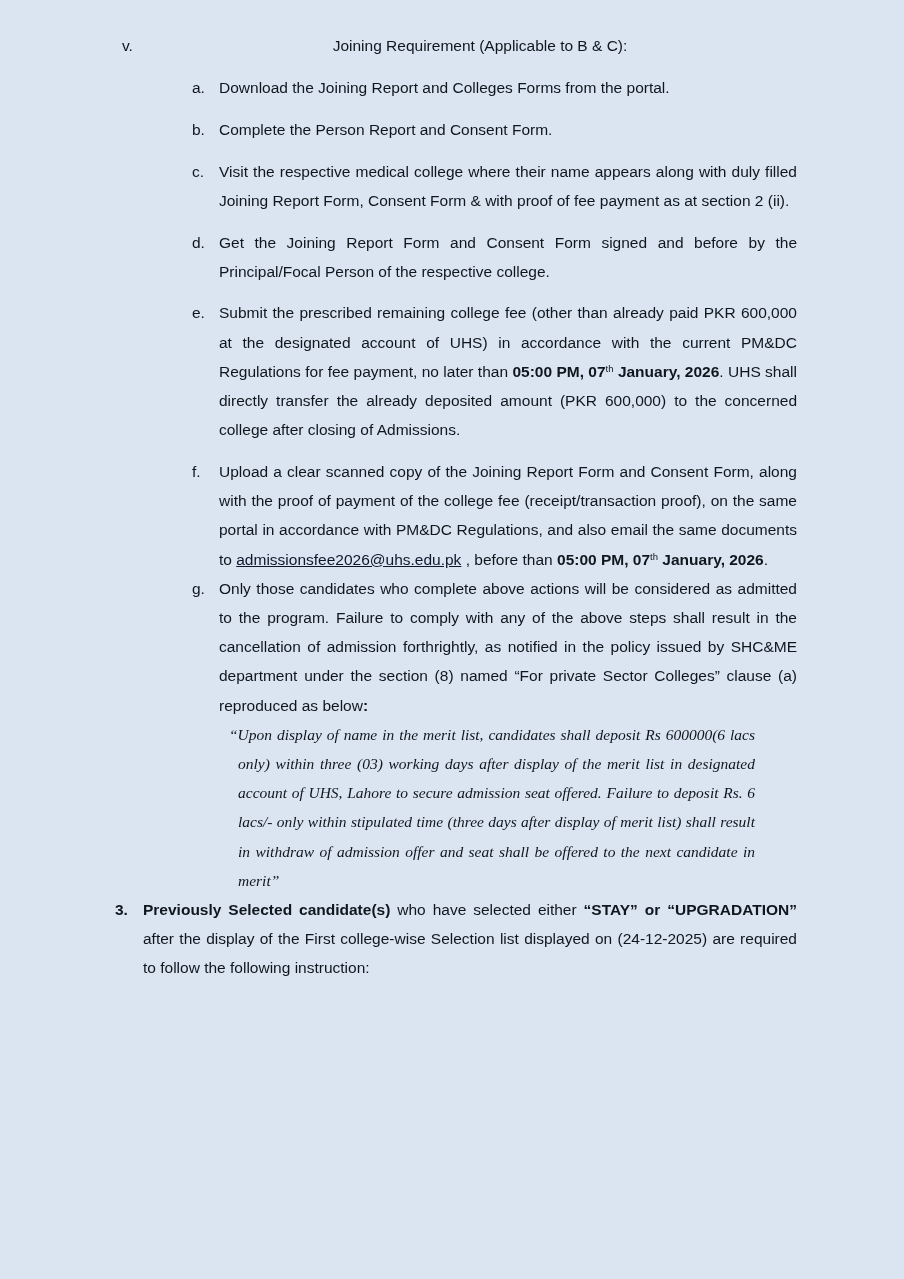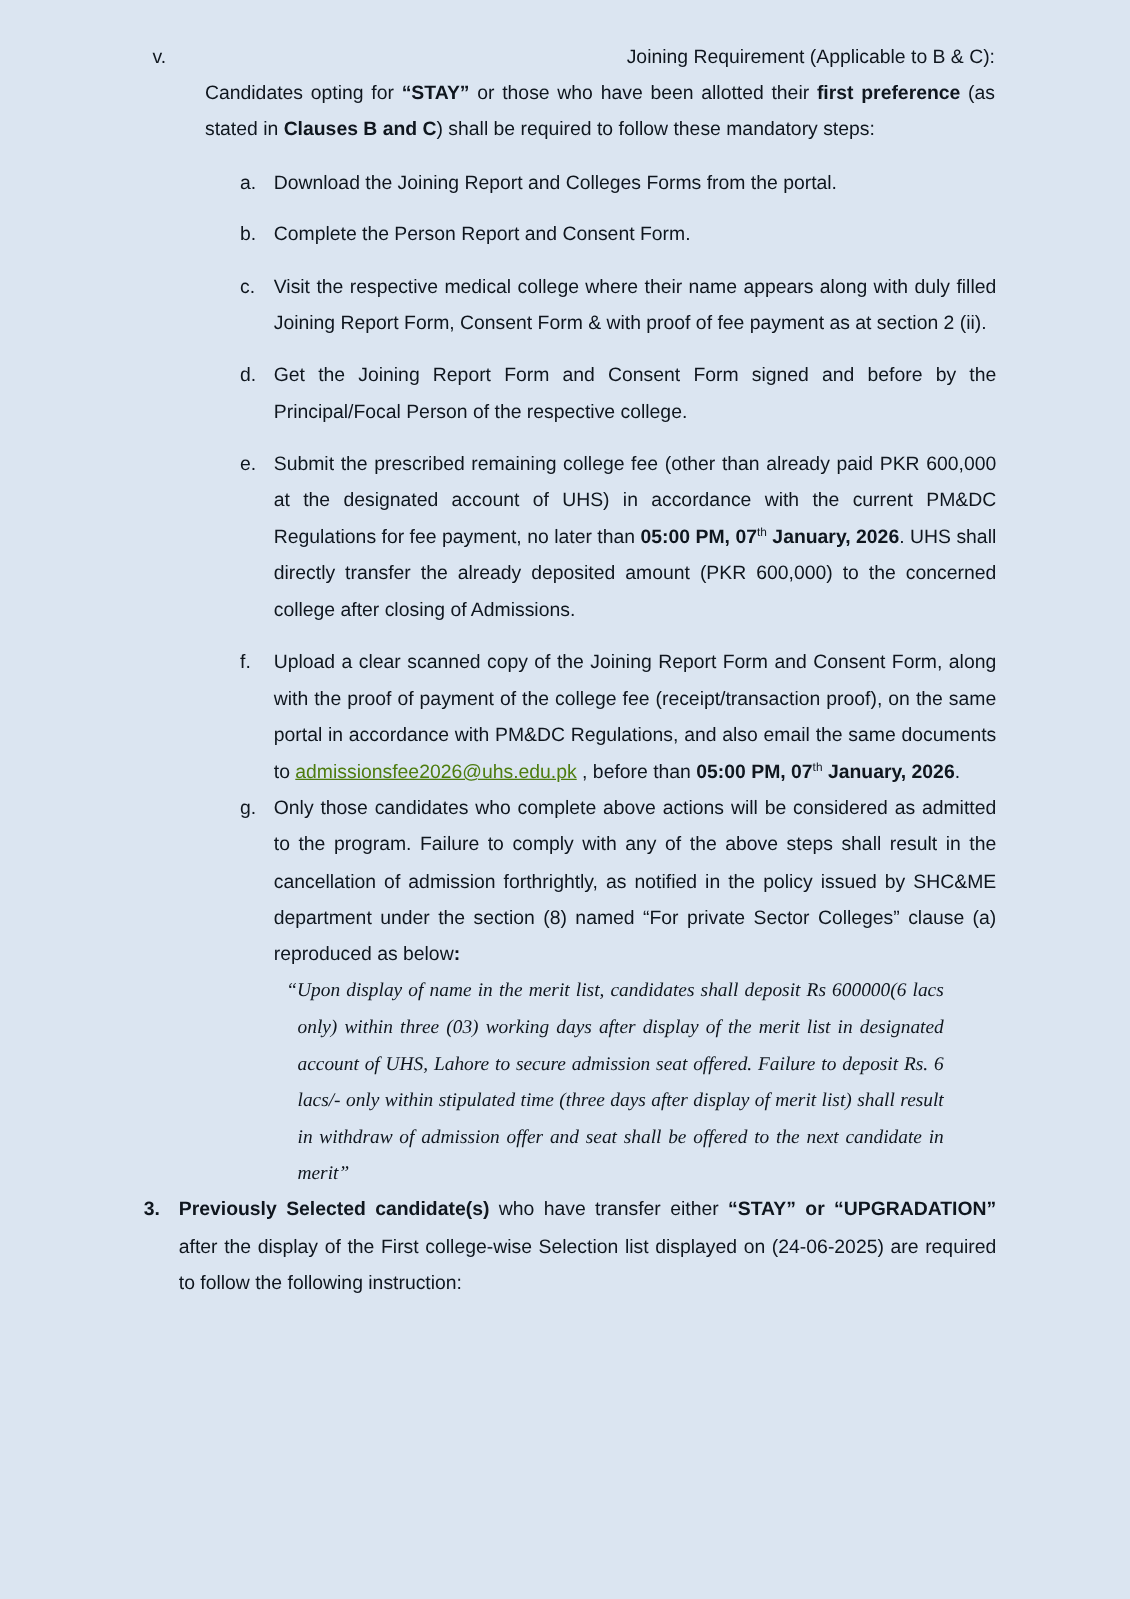--- a/index.html
+++ b/index.html
@@ -27,21 +27,21 @@
   .v-row {
     display: flex;
     margin-left: 122px;
     margin-right: 108px;
   }
   .v-marker {
     flex: none;
     width: 42px;
   }
   .v-content { flex: 1; }
-  .v-title { text-align: right; }
+  .v-title { text-align: center; }
   .v-intro { text-align: justify; }
 
   
   .steps { margin-top: 13px; }
   .step {
     display: flex;
     margin-left: 192px;
     margin-right: 107px;
     margin-bottom: 12.5px;
   }
@@ -49,21 +49,21 @@
   .step-marker {
     flex: none;
     width: 27px;
   }
   .step-body {
     flex: 1;
     text-align: justify;
   }
 
   a.email-link {
-    color: #4d7c0f;
+    color: #0f172a;
     text-decoration: underline;
   }
 
   sup.ord {
     font-weight: 400;
     font-size: 9.5px;
     line-height: 0;
     vertical-align: 5px;
   }
 
@@ -95,21 +95,20 @@
 </style>
 </head>
 <body>
 
 <div class="page">
 
   <div class="v-row">
     <span class="v-marker">v.</span>
     <div class="v-content">
       <p class="v-title">Joining Requirement (Applicable to B &amp; C):</p>
-      <p class="v-intro"><span>Candidates opting for </span><b>“STAY”</b><span> or those who have been allotted their </span><b>first preference</b><span> (as stated in </span><b>Clauses B and C</b><span>) shall be required to follow these mandatory steps:</span></p>
     </div>
   </div>
 
   <div class="steps">
 
     <div class="step">
       <span class="step-marker">a.</span>
       <div class="step-body">Download the Joining Report and Colleges Forms from the portal.</div>
     </div>
 
@@ -142,16 +141,16 @@
       <span class="step-marker">g.</span>
       <div class="step-body"><span>Only those candidates who complete above actions will be considered as admitted to the program. Failure to comply with any of the above steps shall result in the cancellation of admission forthrightly, as notified in the policy issued by SHC&amp;ME department under the section (8) named “For private Sector Colleges” clause (a) reproduced as below</span><b>:</b></div>
     </div>
 
   </div>
 
   <div class="quote">“Upon display of name in the merit list, candidates shall deposit Rs 600000(6 lacs only) within three (03) working days after display of the merit list in designated account of UHS, Lahore to secure admission seat offered. Failure to deposit Rs. 6 lacs/- only within stipulated time (three days after display of merit list) shall result in withdraw of admission offer and seat shall be offered to the next candidate in merit”</div>
 
   <div class="item3">
     <span class="item3-marker">3.</span>
-    <div class="item3-body"><b>Previously Selected candidate(s)</b><span> who have transfer either </span><b>“STAY” or “UPGRADATION”</b><span> after the display of the First college-wise Selection list displayed on (24-06-2025) are required to follow the following instruction:</span></div>
+    <div class="item3-body"><b>Previously Selected candidate(s)</b><span> who have selected either </span><b>“STAY” or “UPGRADATION”</b><span> after the display of the First college-wise Selection list displayed on (24-12-2025) are required to follow the following instruction:</span></div>
   </div>
 
 </div>
 
 </body></html>

